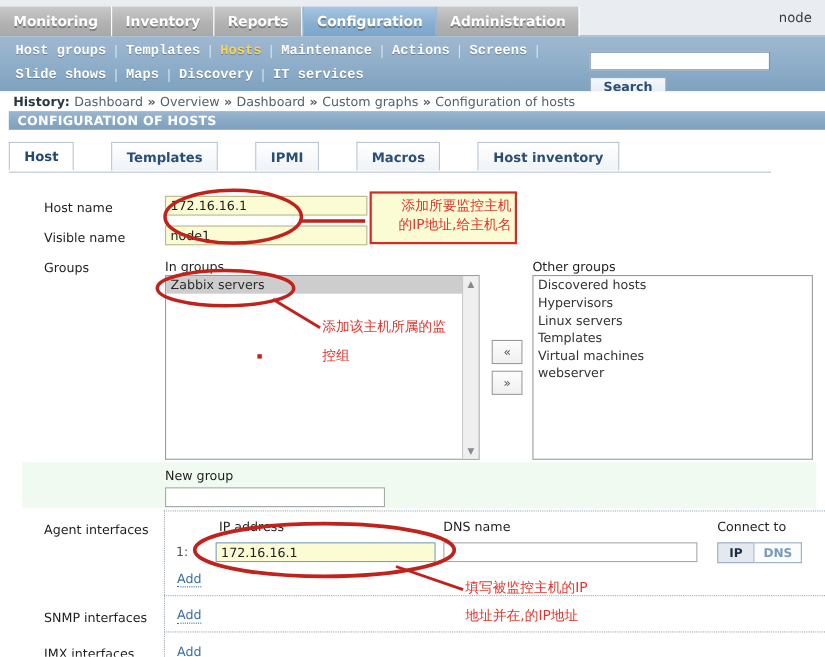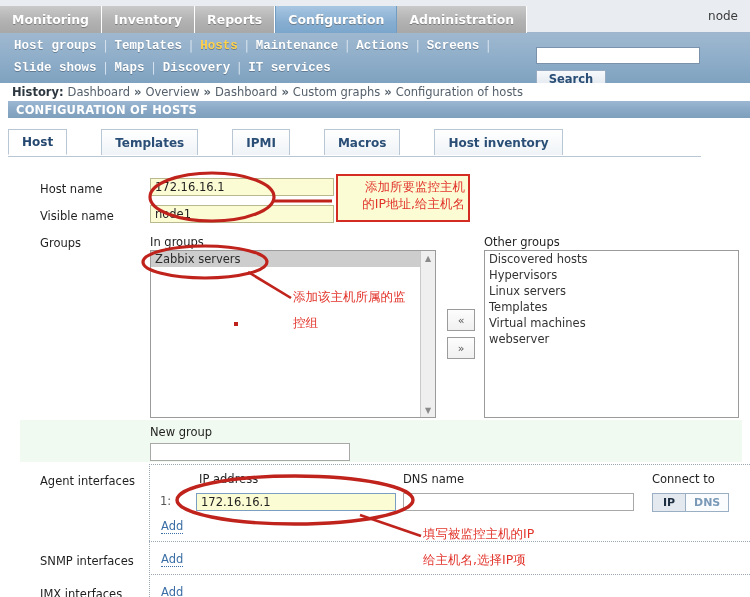--- a/index.html
+++ b/index.html
@@ -381,16 +381,16 @@
 
     <div class="anno-box" style="left:336px; top:174px; width:134px; height:48px; padding:2px 3px;">
       <span class="anno-text">添加所要监控主机</span>
       <span class="anno-text">的IP地址,给主机名</span>
     </div>
 
     <div class="anno-text" style="left:293px; top:288px;">添加该主机所属的监</div>
     <div class="anno-text" style="left:293px; top:314px;">控组</div>
 
     <div class="anno-text" style="left:423px; top:525px;">填写被监控主机的IP</div>
-    <div class="anno-text" style="left:423px; top:551px;">给主机名,选择IP项</div>
+    <div class="anno-text" style="left:423px; top:551px;">地址并在,的IP地址</div>
   </div>
 
 </div>
 
 </body></html>

